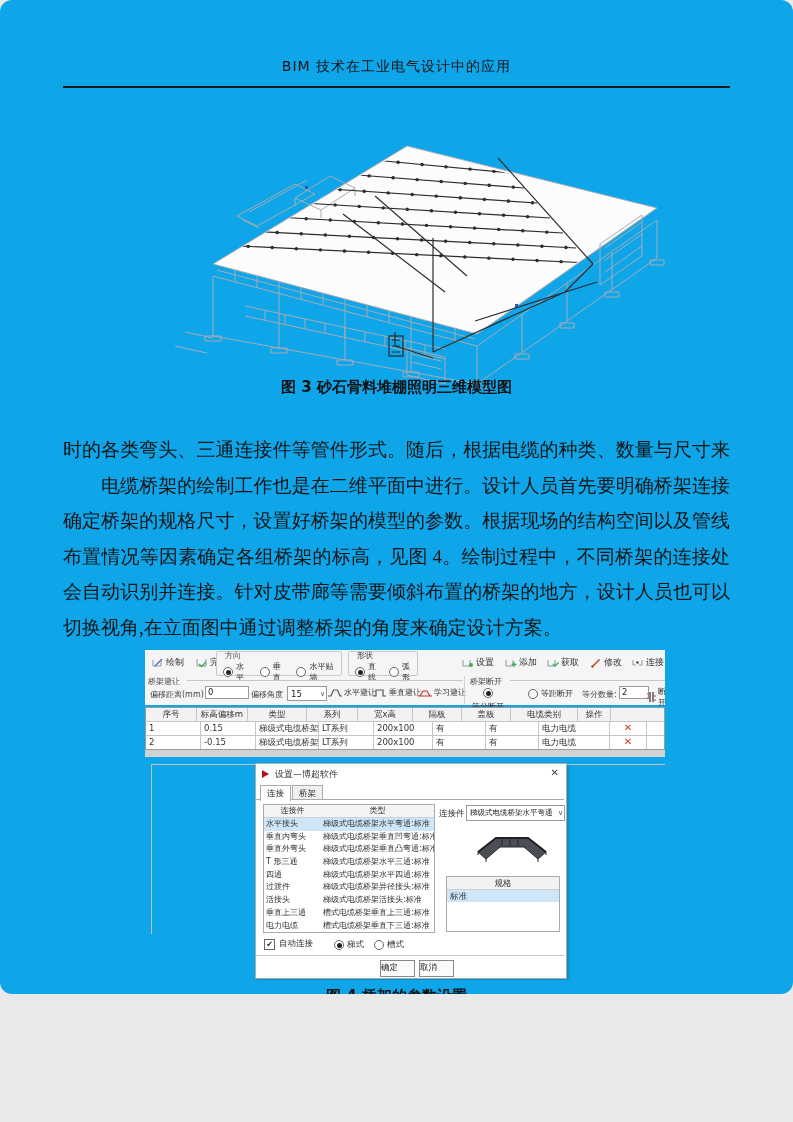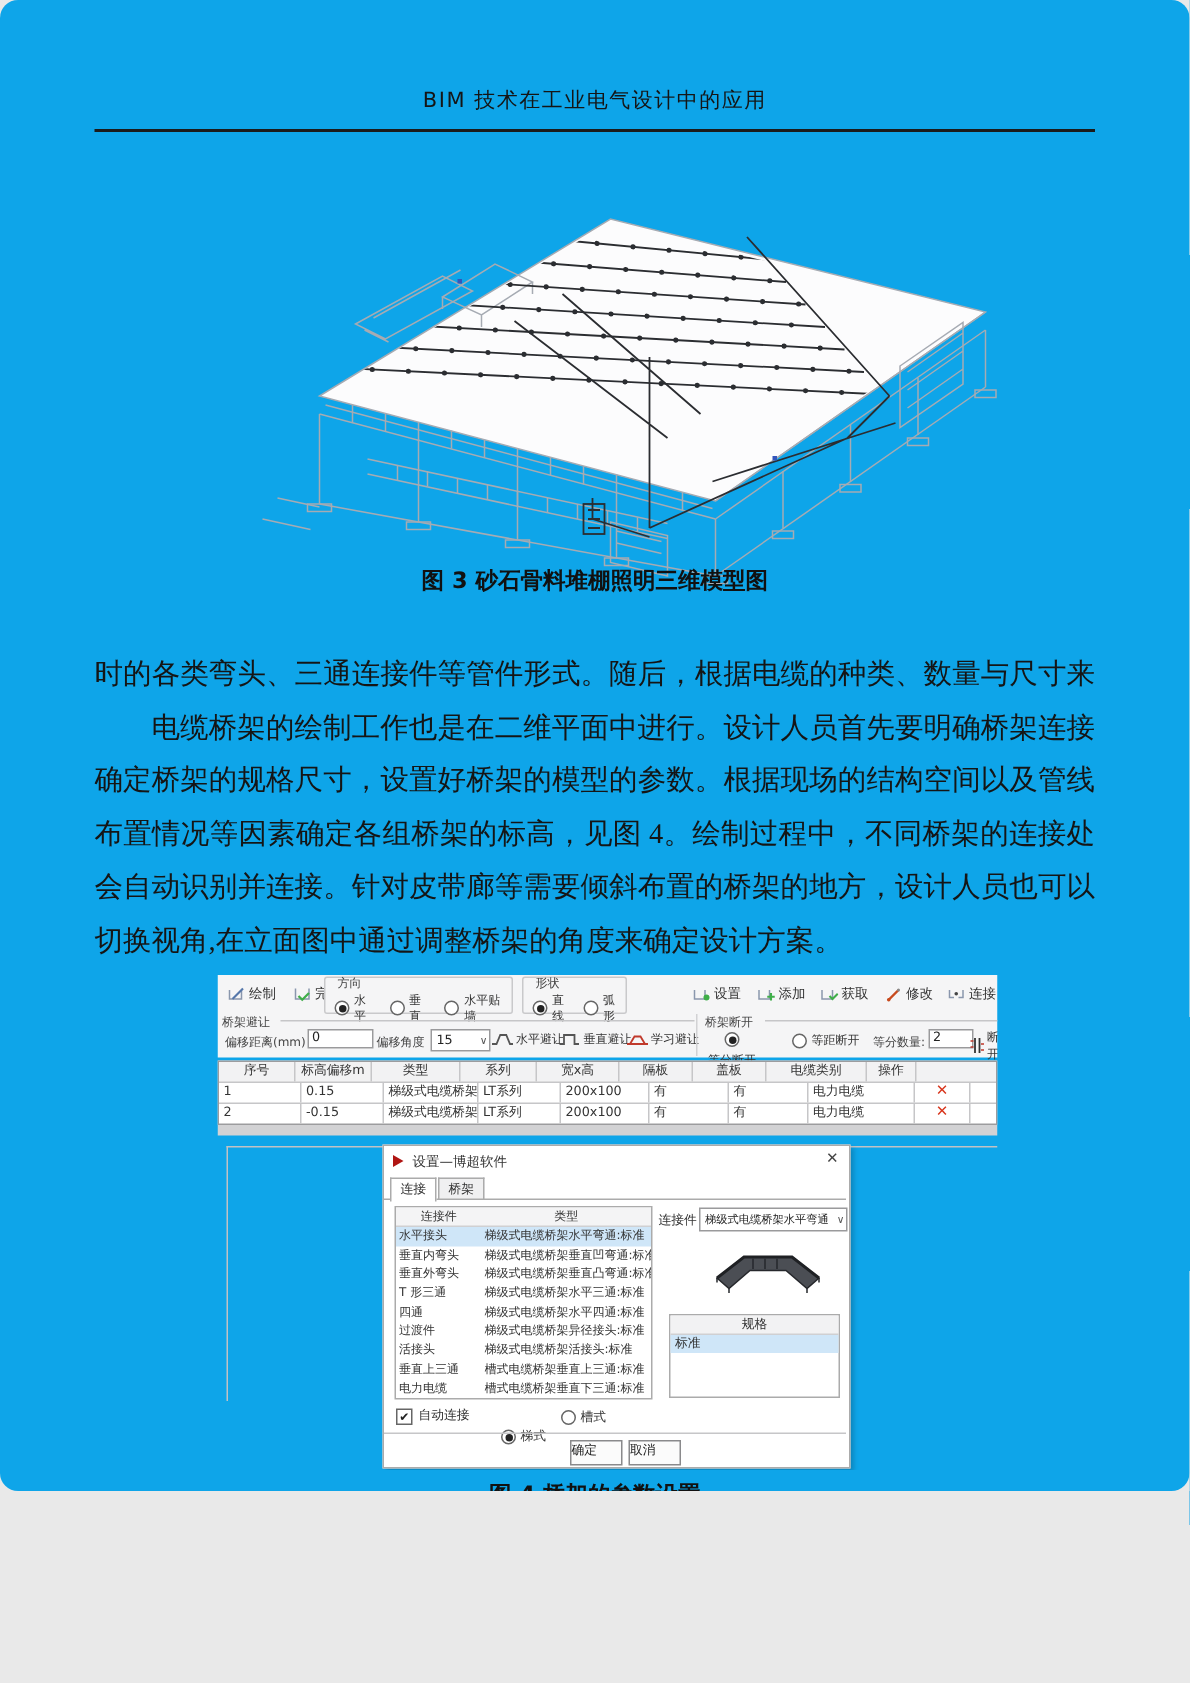--- a/index.html
+++ b/index.html
@@ -380,21 +380,21 @@
 
       <div class="spec">
         <div class="spec-h">规格</div>
         <div class="spec-r">标准</div>
       </div>
 
       <span class="abs" style="left:8px;top:174px;display:inline-flex;align-items:center;gap:4px;">
         <span class="cbx">✔</span>
         <span style="font-size:8.5px;">自动连接</span>
       </span>
-      <span class="abs radio" style="left:78px;top:188px;">
+      <span class="abs radio" style="left:78px;top:175px;">
           <span class="rdot on"></span>
           <span style="font-size:8.5px;">梯式</span>
         </span>
       <span class="abs radio" style="left:118px;top:175px;">
           <span class="rdot"></span>
           <span style="font-size:8.5px;">槽式</span>
         </span>
 
       <div class="abs hairline" style="left:0;top:191px;width:308px;"></div>
       <span class="btn" style="left:124px;top:196px;">确定</span>

